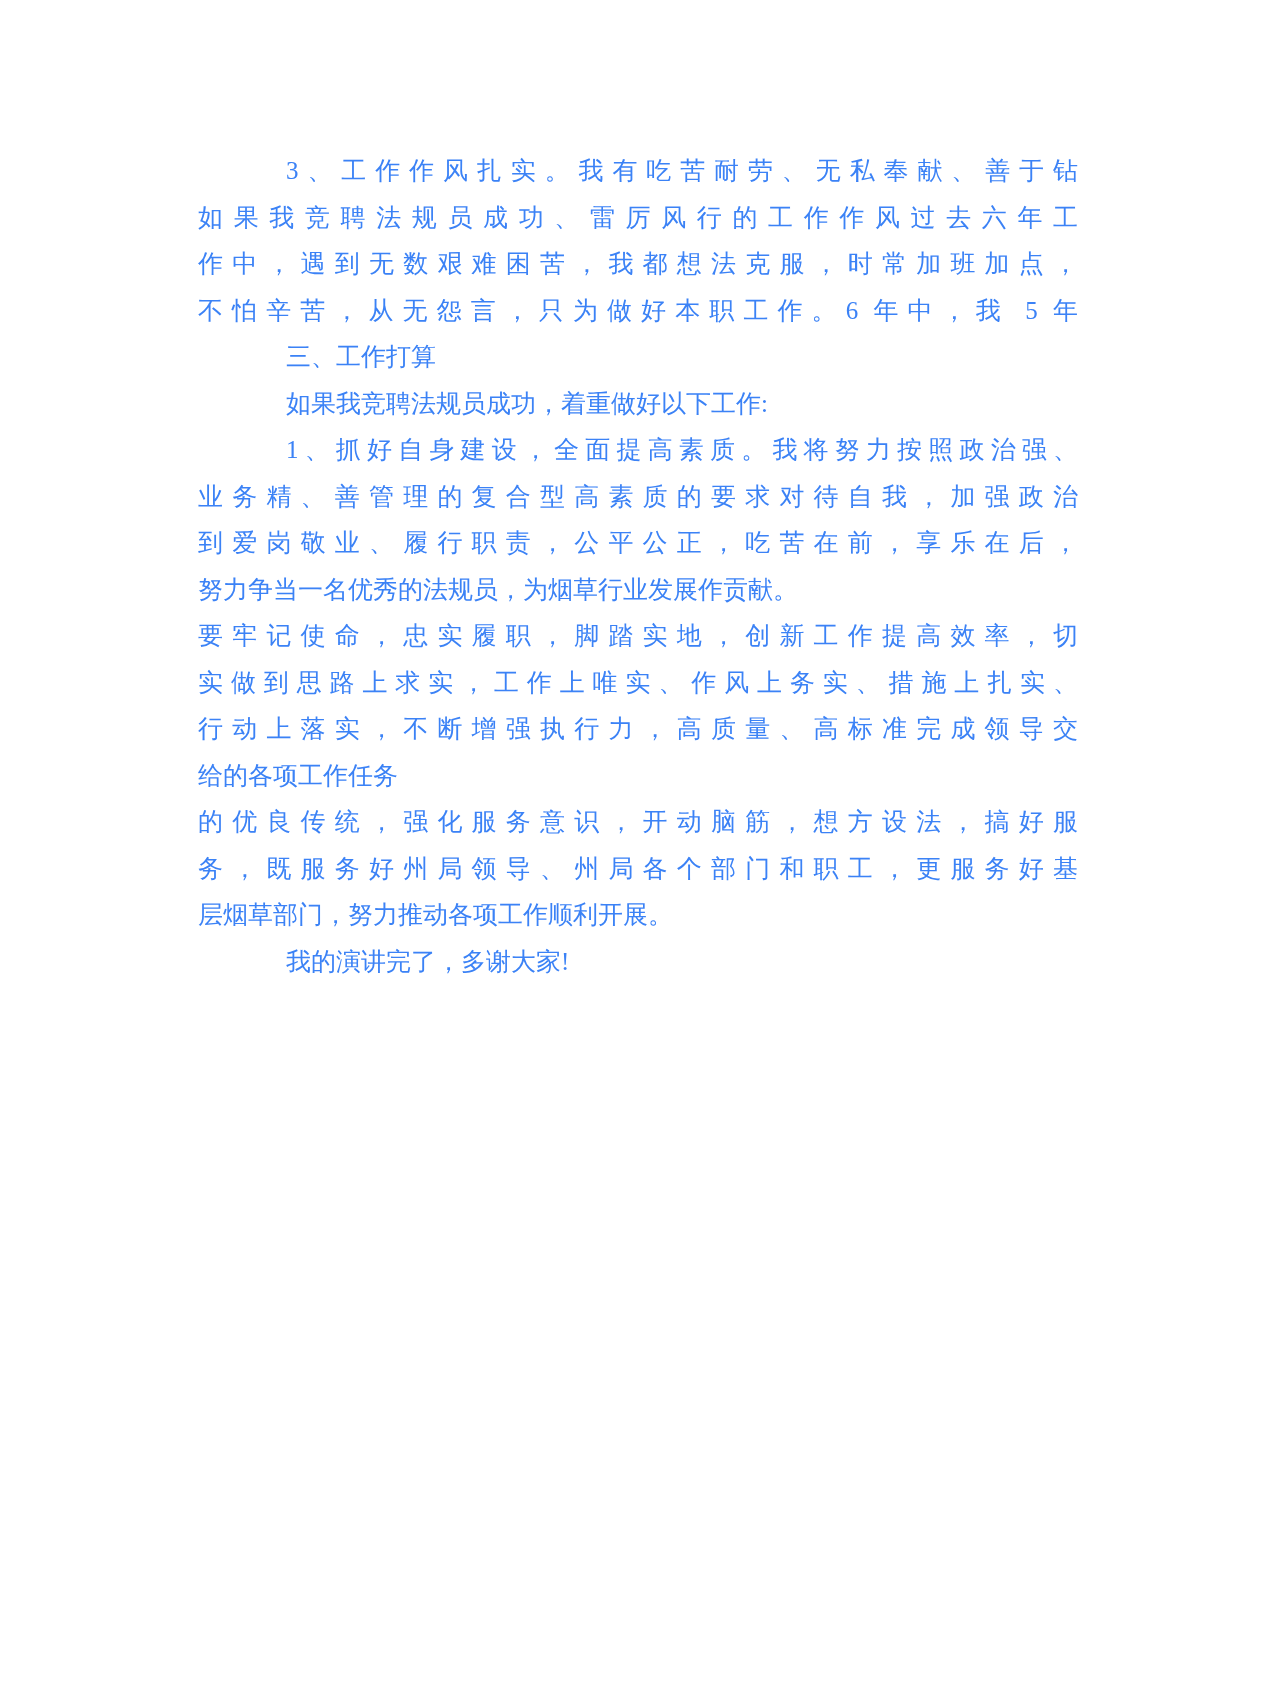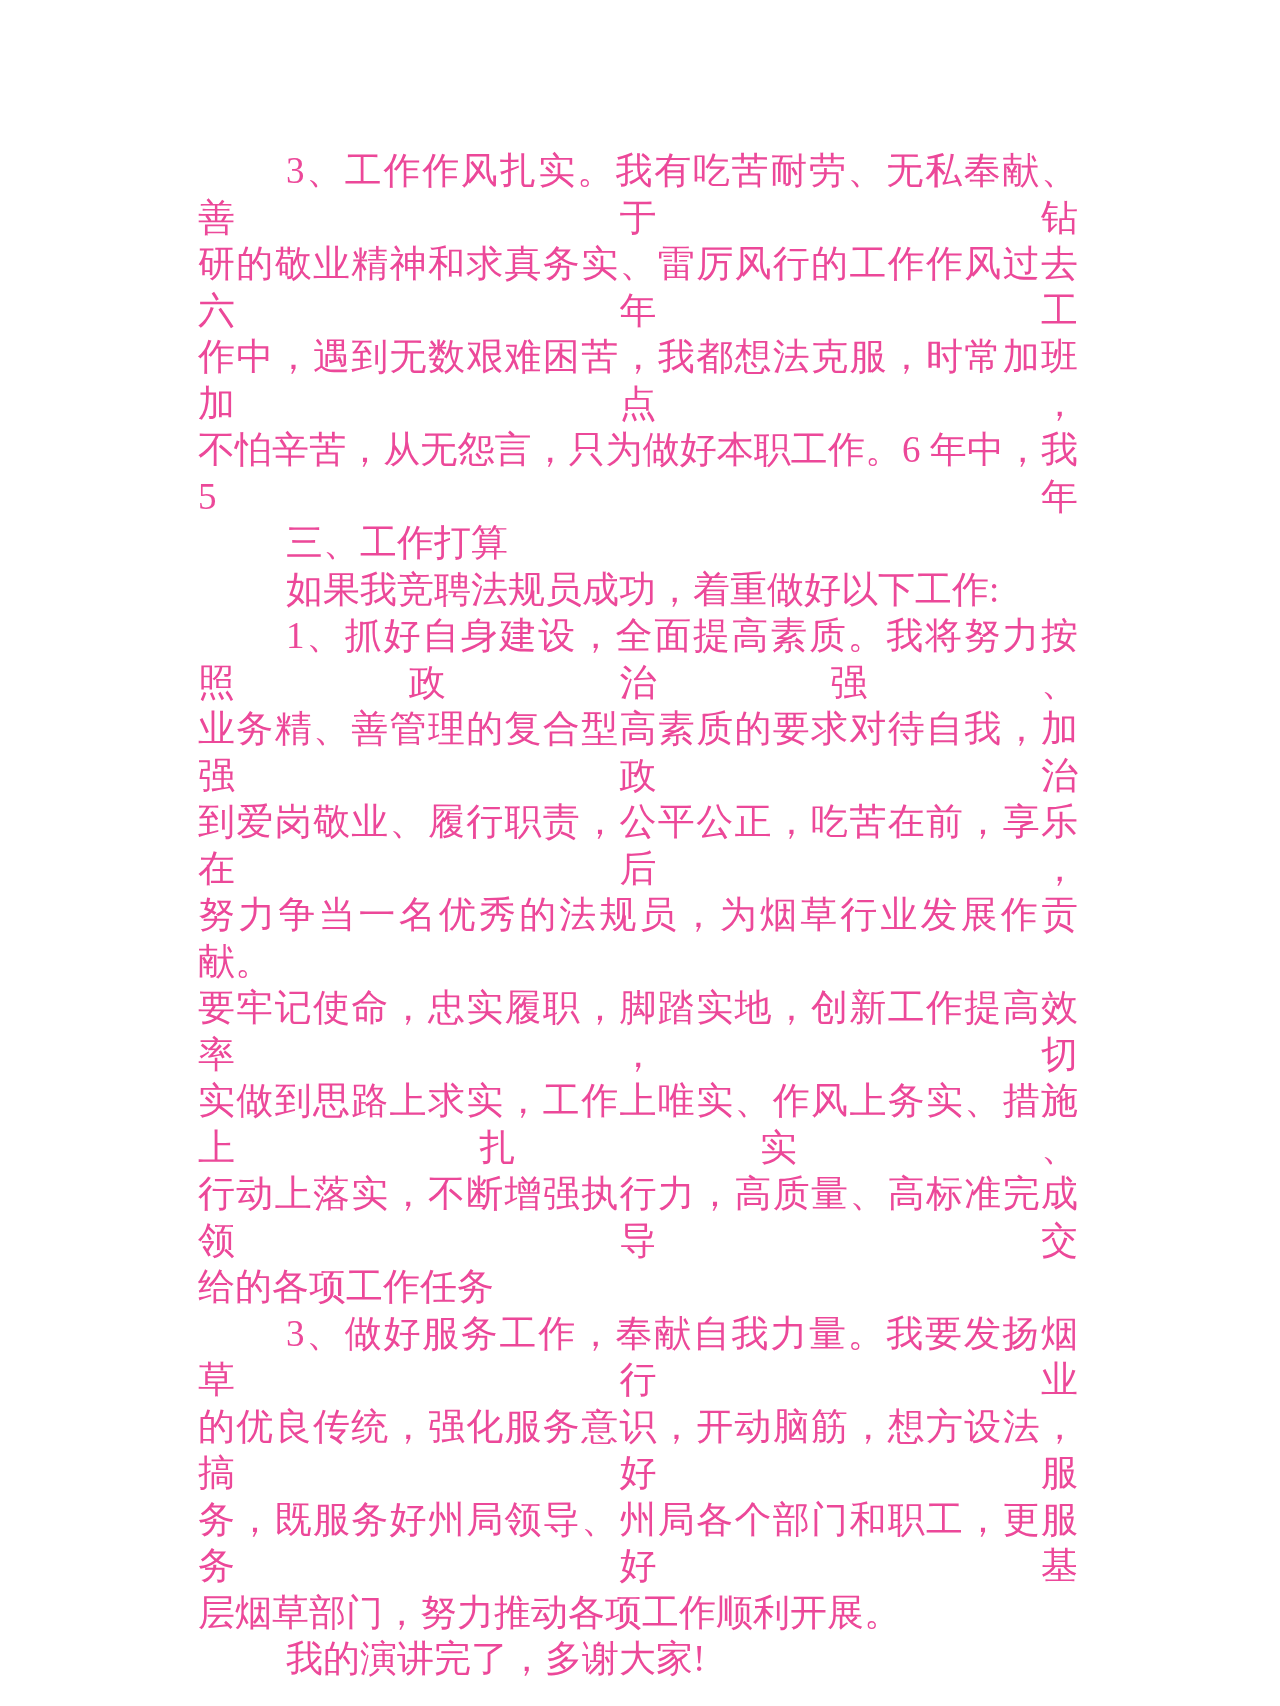--- a/index.html
+++ b/index.html
@@ -12,23 +12,23 @@
     width: 1280px;
     height: 1706px;
     background: #ffffff;
     overflow: hidden;
   }
   .doc {
     position: absolute;
     left: 198px;
     top: 148px;
     width: 880px;
-    color: #ec4899;
+    color: #3b82f6;
     font-family: "Liberation Serif", "DejaVu Serif", serif;
-    font-size: 37px;
+    font-size: 25px;
     line-height: 46.5px;
   }
   .paragraph {
     margin: 0;
     padding: 0;
   }
   .line {
     text-align: justify;
     text-justify: inter-character;
   }
@@ -41,21 +41,21 @@
     text-indent: 88px;
   }
 </style>
 </head>
 <body>
 
 <div class="page">
   <article class="doc">
       <div class="paragraph">
         <div class="line indent fill">3、工作作风扎实。我有吃苦耐劳、无私奉献、善于钻</div>
-        <div class="line fill">研的敬业精神和求真务实、雷厉风行的工作作风过去六年工</div>
+        <div class="line fill">如果我竞聘法规员成功、雷厉风行的工作作风过去六年工</div>
         <div class="line fill">作中，遇到无数艰难困苦，我都想法克服，时常加班加点，</div>
         <div class="line fill">不怕辛苦，从无怨言，只为做好本职工作。6 年中，我 5 年</div>
       </div>
       <div class="paragraph">
         <div class="line indent">三、工作打算</div>
       </div>
       <div class="paragraph">
         <div class="line indent">如果我竞聘法规员成功，着重做好以下工作:</div>
       </div>
       <div class="paragraph">
@@ -64,21 +64,20 @@
         <div class="line fill">到爱岗敬业、履行职责，公平公正，吃苦在前，享乐在后，</div>
         <div class="line">努力争当一名优秀的法规员，为烟草行业发展作贡献。</div>
       </div>
       <div class="paragraph">
         <div class="line fill">要牢记使命，忠实履职，脚踏实地，创新工作提高效率，切</div>
         <div class="line fill">实做到思路上求实，工作上唯实、作风上务实、措施上扎实、</div>
         <div class="line fill">行动上落实，不断增强执行力，高质量、高标准完成领导交</div>
         <div class="line">给的各项工作任务</div>
       </div>
       <div class="paragraph">
-        <div class="line indent fill">3、做好服务工作，奉献自我力量。我要发扬烟草行业</div>
         <div class="line fill">的优良传统，强化服务意识，开动脑筋，想方设法，搞好服</div>
         <div class="line fill">务，既服务好州局领导、州局各个部门和职工，更服务好基</div>
         <div class="line">层烟草部门，努力推动各项工作顺利开展。</div>
       </div>
       <div class="paragraph">
         <div class="line indent">我的演讲完了，多谢大家!</div>
       </div>
     </article>
 </div>
 

